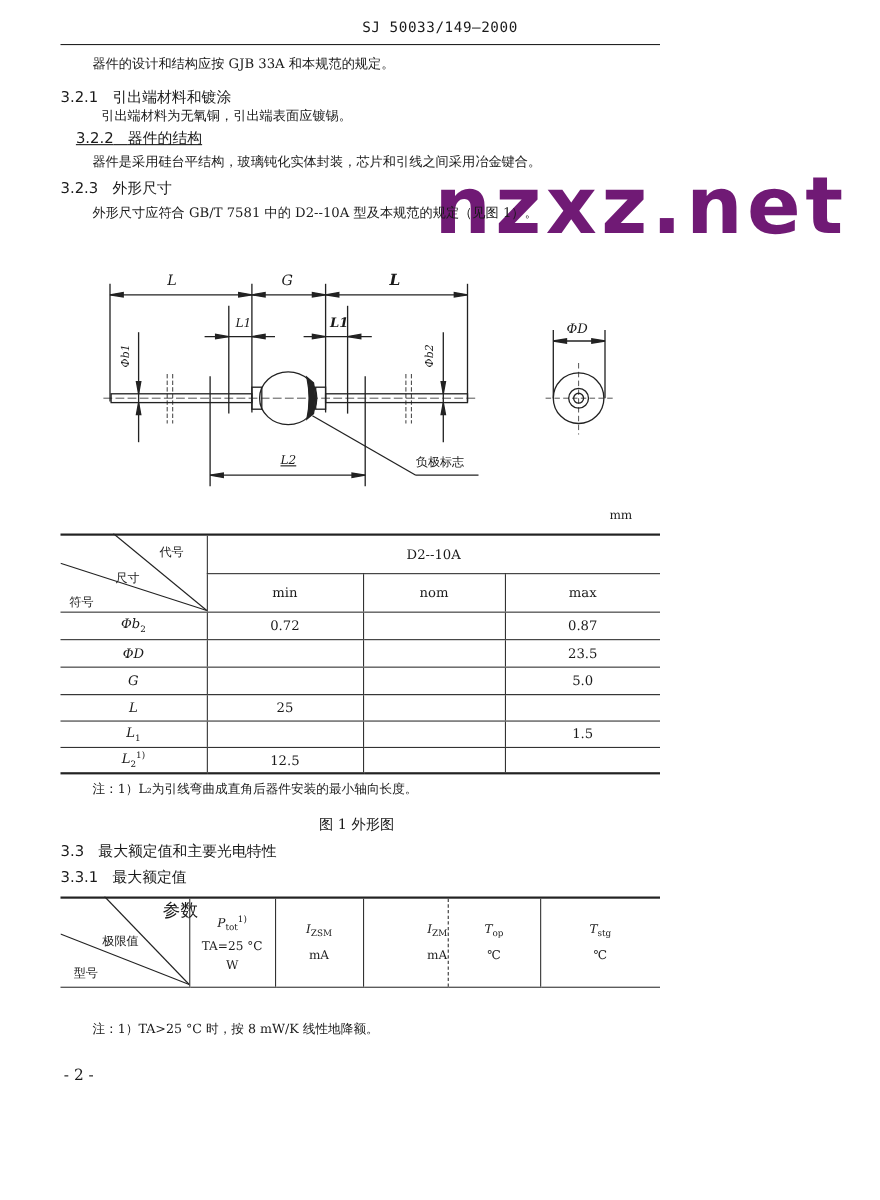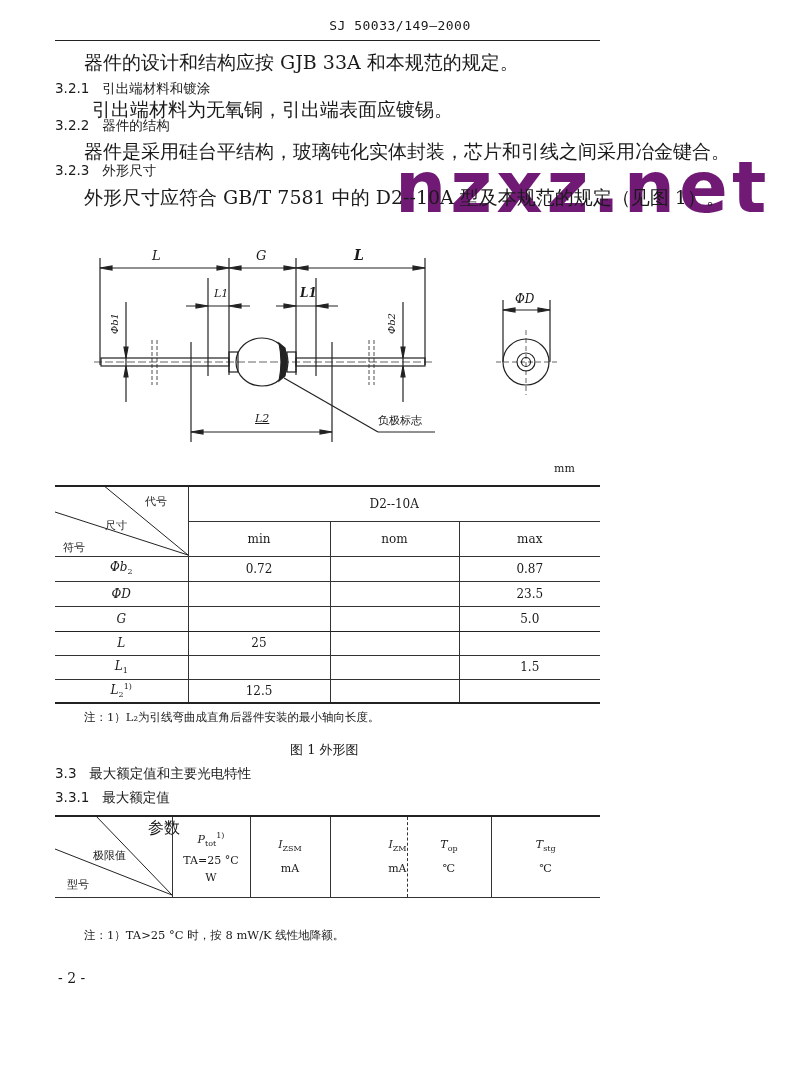--- a/index.html
+++ b/index.html
@@ -1,21 +1,21 @@
 <!DOCTYPE html>
 <html><head>
 <meta charset="utf-8">
 <style>
   html, body { margin:0; padding:0; background:#ffffff; }
   body { width:800px; height:1091px; position:relative; overflow:hidden;
          font-family: "DejaVu Serif", "Liberation Serif", serif; color:#1a1a1a; }
   .abs { position:absolute; }
   .hdr { left:0; width:800px; top:18px; text-align:center; font-family:"DejaVu Sans Mono","Liberation Mono",monospace; font-size:13px; letter-spacing:0.5px; }
   .hdr-line { left:55px; width:545px; top:40px; height:0; border-top:1.5px solid #222; }
-  .p { font-size:19px; white-space:nowrap; }
+  .p { font-size:12px; white-space:nowrap; }
   .sec { font-size:13.5px; white-space:nowrap; font-family:"DejaVu Sans","Liberation Sans",sans-serif; }
   .watermark { left:395px; top:145px; font-family:"DejaVu Sans","Liberation Sans",sans-serif; font-weight:bold; font-size:72px; color:#701a75; letter-spacing:4px; z-index:0; }
   .z1 { z-index:1; }
   table.t { position:absolute; border-collapse:collapse; font-size:12px; z-index:1; }
   table.t td { border-bottom:1px solid #333; text-align:center; padding:0; }
   table.t td.vb { border-left:1px solid #333; }
   .note { font-size:11.5px; white-space:nowrap; }
   .cap { font-size:13px; white-space:nowrap; }
   .pg { font-size:14px; white-space:nowrap; }
   i.sym { font-style:italic; }
@@ -29,21 +29,21 @@
 
 <div class="abs watermark">nzxz.net</div>
 
 <div class="abs p z1" style="left:84px; top:50px;">器件的设计和结构应按 GJB 33A 和本规范的规定。</div>
 
 <div class="abs sec z1" style="left:55px; top:80px;">
   <span>3.2.1</span>&nbsp;&nbsp;&nbsp;<span>引出端材料和镀涂</span>
 </div>
 <div class="abs p z1" style="left:92px; top:97px;">引出端材料为无氧铜，引出端表面应镀锡。</div>
 
-<div class="abs sec z1" style="left:55px; top:117px;">
+<div class="abs sec z1" style="left:69px; top:117px;text-decoration:underline;">
   <span>3.2.2</span>&nbsp;&nbsp;&nbsp;<span>器件的结构</span>
 </div>
 <div class="abs p z1" style="left:84px; top:139px;">器件是采用硅台平结构，玻璃钝化实体封装，芯片和引线之间采用冶金键合。</div>
 
 <div class="abs sec z1" style="left:55px; top:162px;">
   <span>3.2.3</span>&nbsp;&nbsp;&nbsp;<span>外形尺寸</span>
 </div>
 <div class="abs p z1" style="left:84px; top:185px;">外形尺寸应符合 GB/T 7581 中的 D2--10A 型及本规范的规定（见图 1）。</div>
 
 <svg class="abs z1" style="left:0; top:0;" width="800" height="470">

